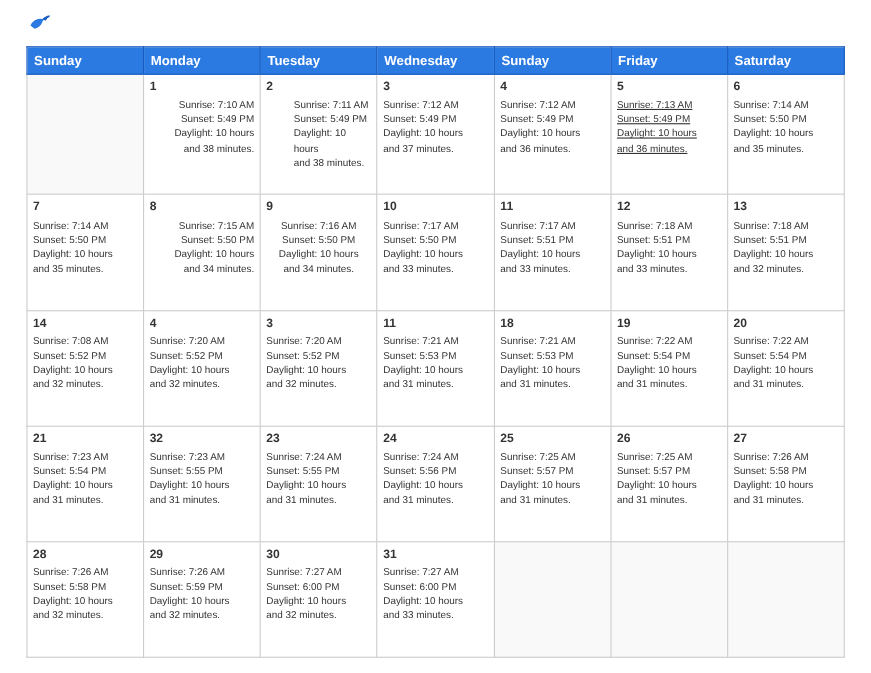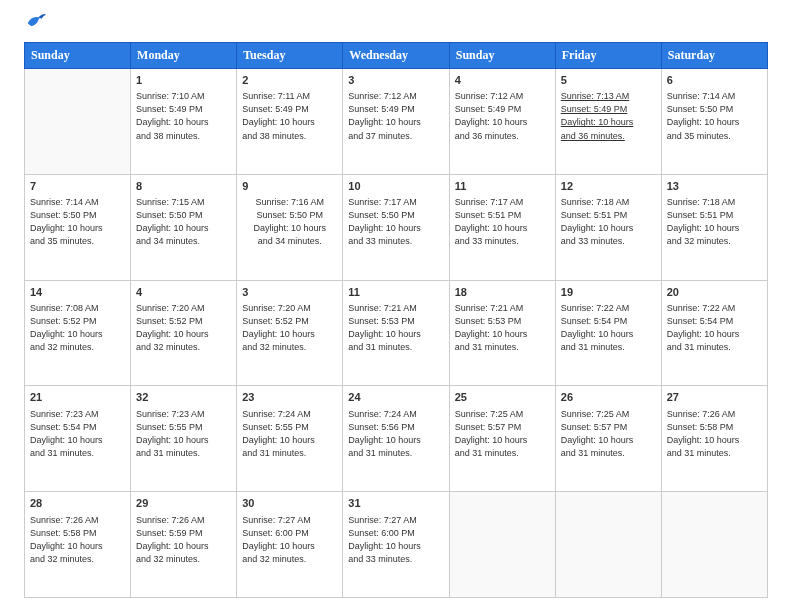--- a/index.html
+++ b/index.html
@@ -48,21 +48,20 @@
       flex: 1;
     }
     .calendar th {
       background: #2a7ae2;
       color: #fff;
       font-size: 12px;
       font-weight: bold;
       padding: 5px 6px;
       text-align: left;
       border: 1px solid #1a5bbf;
-      font-family: Liberation Serif, serif;
     }
     .calendar td {
       border: 1px solid #ccc;
       vertical-align: top;
       padding: 4px 5px;
       width: 107px;
       font-size: 9.5px;
       color: #333;
       line-height: 1.4;
       height: 88px;
@@ -121,28 +120,28 @@
           <th>Sunday</th>
           <th>Friday</th>
           <th>Saturday</th>
         </tr>
     </thead>
     <tbody id="calendar-body">
     <tr>
           <td class="empty"></td>
           <td>
             <span class="day-num">1</span>
-            <div class="cell-info" style="white-space: pre-line;">Sunrise: 7:10 AM
+            <div class="cell-info" style="white-space: pre-line; text-align: right;">Sunrise: 7:10 AM
 Sunset: 5:49 PM
 Daylight: 10 hours
 and 38 minutes.</div>
           </td>
           <td>
             <span class="day-num">2</span>
-            <div class="cell-info" style="white-space: pre-line;">Sunrise: 7:11 AM
+            <div class="cell-info" style="white-space: pre-line; margin-left: 25px;">Sunrise: 7:11 AM
 Sunset: 5:49 PM
 Daylight: 10 hours
 and 38 minutes.</div>
           </td>
           <td>
             <span class="day-num">3</span>
             <div class="cell-info" style="white-space: pre-line;">Sunrise: 7:12 AM
 Sunset: 5:49 PM
 Daylight: 10 hours
 and 37 minutes.</div>
@@ -172,21 +171,21 @@
         <tr>
           <td>
             <span class="day-num">7</span>
             <div class="cell-info" style="white-space: pre-line;">Sunrise: 7:14 AM
 Sunset: 5:50 PM
 Daylight: 10 hours
 and 35 minutes.</div>
           </td>
           <td>
             <span class="day-num">8</span>
-            <div class="cell-info" style="white-space: pre-line;">Sunrise: 7:15 AM
+            <div class="cell-info" style="white-space: pre-line; text-align: right;">Sunrise: 7:15 AM
 Sunset: 5:50 PM
 Daylight: 10 hours
 and 34 minutes.</div>
           </td>
           <td>
             <span class="day-num">9</span>
             <div class="cell-info" style="white-space: pre-line; text-align: center;">Sunrise: 7:16 AM
 Sunset: 5:50 PM
 Daylight: 10 hours
 and 34 minutes.</div>

